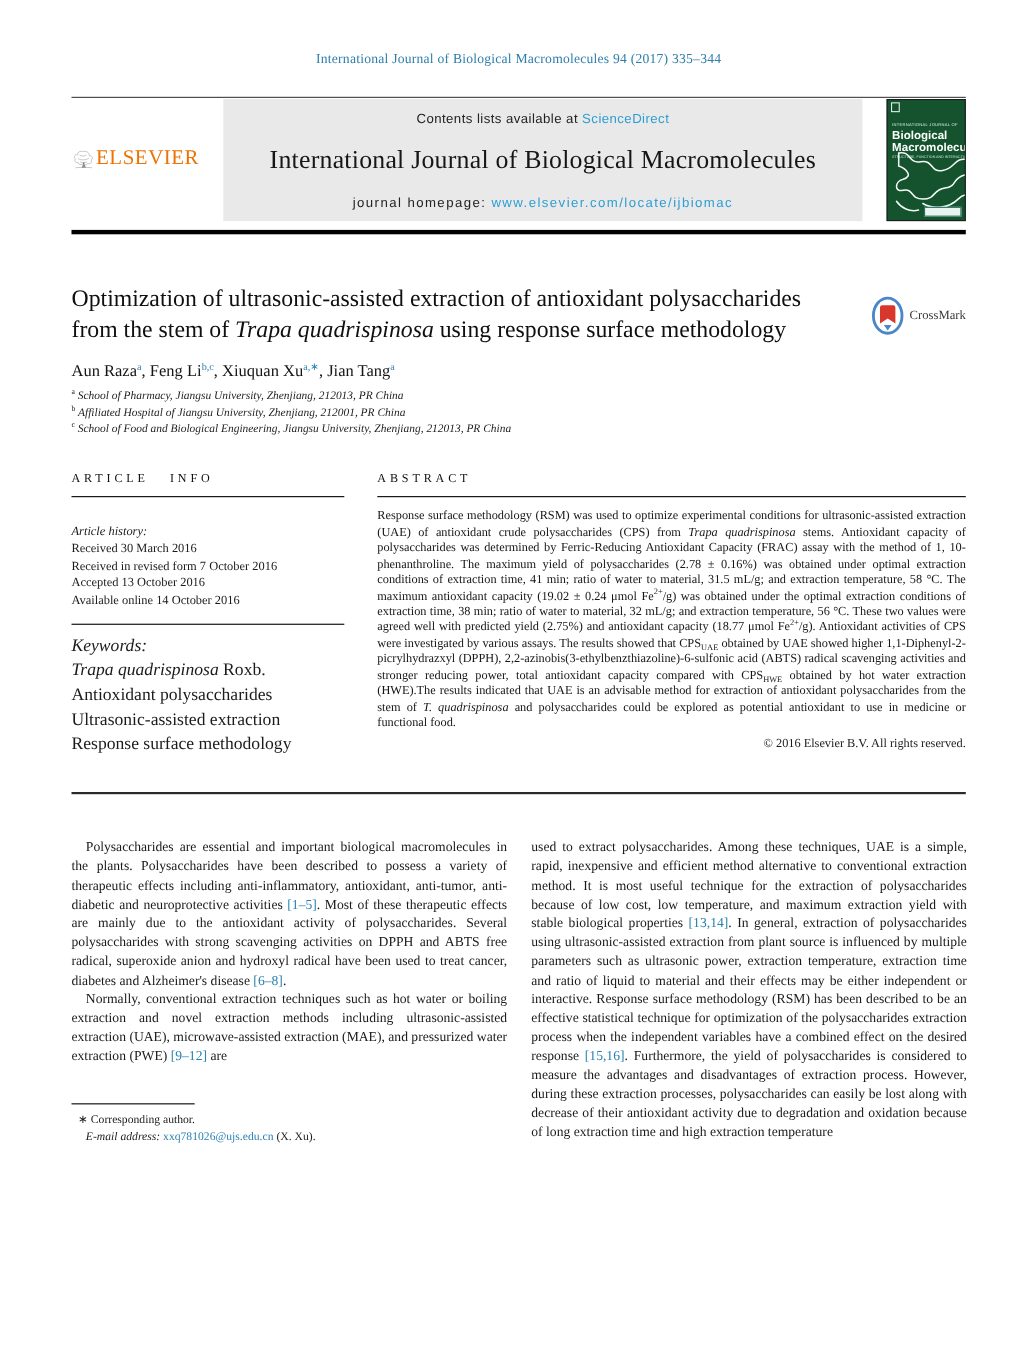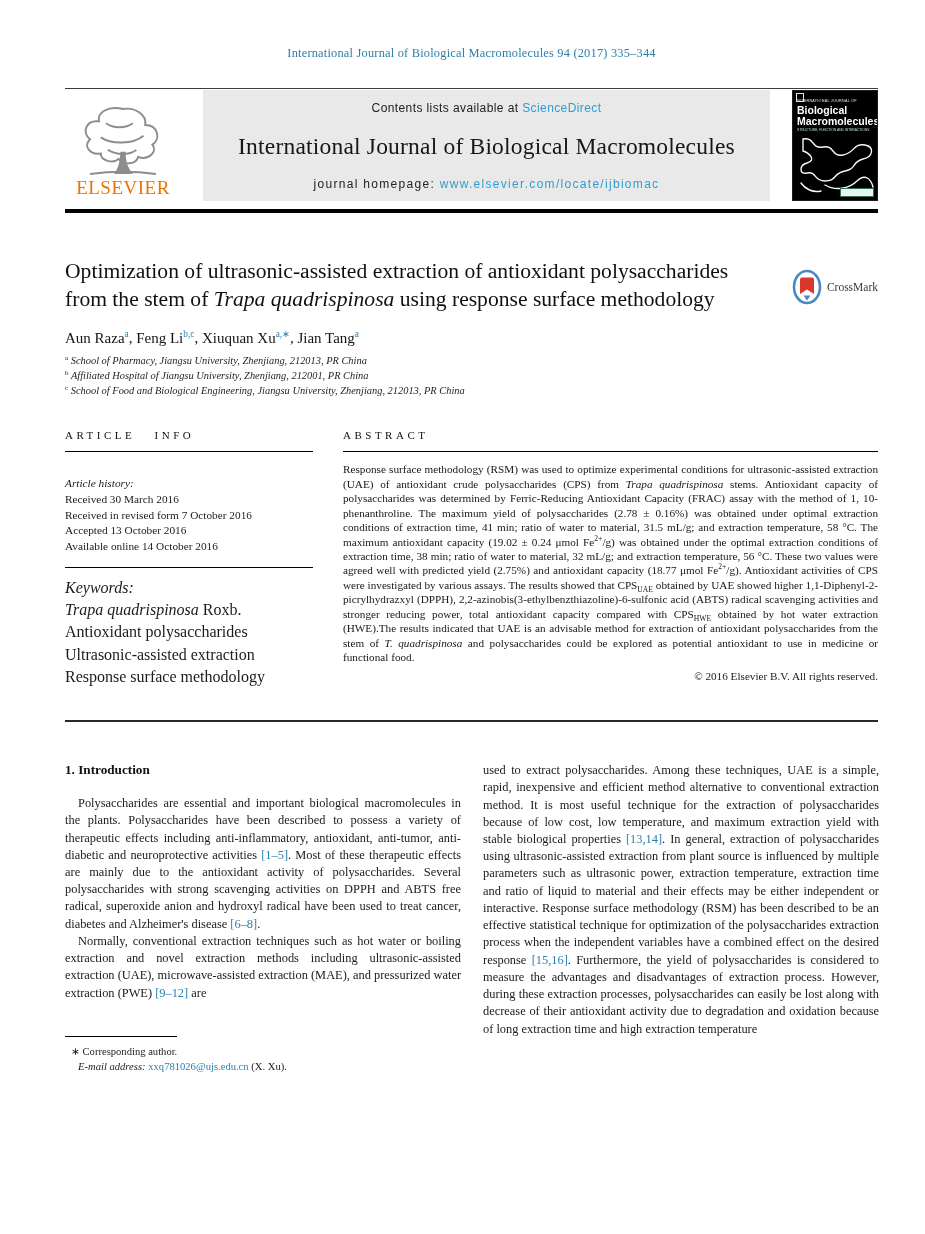--- a/index.html
+++ b/index.html
@@ -13,28 +13,28 @@
   .it { font-style:italic; }
   .lnk { color:#2a80ae; text-decoration:none; cursor:pointer; }
   sup, sub { line-height:0; font-size:68%; }
 
   
   .citation { text-align:center; font-size:12.4px; color:#2e7ea9; letter-spacing:.2px; }
 
   
   .rule-hair { border-top:1px solid #3c3c3c; margin-top:27px; }
   .banner-wrap { display:flex; align-items:stretch; height:111px; margin-top:1px; }
-  .elsevier { width:116px; display:flex; flex-direction:column; align-items:center; justify-content:flex-end; padding-bottom:2px; }
+  .elsevier { width:116px; display:flex; flex-direction:row; align-items:center; justify-content:flex-end; padding-bottom:2px; }
   .els-word { font-size:19px; color:#ee7203; letter-spacing:.5px; margin-top:-2px; font-family:"Liberation Serif", serif; }
   .banner { flex:1; background:#e9e9e9; margin:0 22px 0 22px; display:flex; flex-direction:column; align-items:center; justify-content:space-between; padding:11px 6px 10px; }
   .contents-line, .homepage-line { font-family:"Liberation Sans", sans-serif; font-size:12px; color:#222; letter-spacing:.4px; }
   .homepage-line { letter-spacing:1.3px; }
   .banner .blink { color:#2e9ed2; }
   .jtitle { font-size:23.5px; color:#161616; letter-spacing:.2px; }
-  .cover { width:86px; height:111px; background:#000000; border:1px solid #1d1d1d; position:relative; overflow:hidden; padding:2px 4px; font-family:"Liberation Sans", sans-serif; }
+  .cover { width:72px; height:111px; background:#14532d; border:1px solid #1d1d1d; position:relative; overflow:hidden; padding:15px 4px; font-family:"Liberation Sans", sans-serif; }
   .cov-top { color:#d8efe9; font-size:6px; transform:scale(.62); transform-origin:left top; white-space:nowrap; letter-spacing:.4px; margin-top:6px; }
   .cov-t1, .cov-t2 { color:#ffffff; font-weight:bold; font-size:10.5px; line-height:1.04; }
   .cov-sub { color:#bfe3da; font-size:6px; transform:scale(.55); transform-origin:left top; white-space:nowrap; margin-top:1px; }
   .cov-art { position:absolute; left:2px; top:44px; }
   .cov-badge { position:absolute; right:3px; bottom:3px; width:34px; height:9px; background:#e9f4f0; border:.5px solid #2c6e60; }
   .cov-mark { position:absolute; left:3px; top:2px; width:8px; height:9px; border:1px solid #d8efe9; }
   .rule-thick { border-top:4px solid #000; margin-top:8px; }
 
   
   .title-row { display:flex; justify-content:space-between; margin-top:44px; }
@@ -170,21 +170,20 @@
       <div class="colhead">ABSTRACT</div>
       <p class="abs-text"><span>Response surface methodology (RSM) was used to optimize experimental conditions for ultrasonic-assisted extraction (UAE) of antioxidant crude polysaccharides (CPS) from </span><span class="it">Trapa quadrispinosa</span><span> stems. Antioxidant capacity of polysaccharides was determined by Ferric-Reducing Antioxidant Capacity (FRAC) assay with the method of 1, 10-phenanthroline. The maximum yield of polysaccharides (2.78 ± 0.16%) was obtained under optimal extraction conditions of extraction time, 41 min; ratio of water to material, 31.5 mL/g; and extraction temperature, 58 °C. The maximum antioxidant capacity (19.02 ± 0.24 μmol Fe</span><sup>2+</sup><span>/g) was obtained under the optimal extraction conditions of extraction time, 38 min; ratio of water to material, 32 mL/g; and extraction temperature, 56 °C. These two values were agreed well with predicted yield (2.75%) and antioxidant capacity (18.77 μmol Fe</span><sup>2+</sup><span>/g). Antioxidant activities of CPS were investigated by various assays. The results showed that CPS</span><sub>UAE</sub><span> obtained by UAE showed higher 1,1-Diphenyl-2-picrylhydrazxyl (DPPH), 2,2-azinobis(3-ethylbenzthiazoline)-6-sulfonic acid (ABTS) radical scavenging activities and stronger reducing power, total antioxidant capacity compared with CPS</span><sub>HWE</sub><span> obtained by hot water extraction (HWE).The results indicated that UAE is an advisable method for extraction of antioxidant polysaccharides from the stem of </span><span class="it">T. quadrispinosa</span><span> and polysaccharides could be explored as potential antioxidant to use in medicine or functional food.</span></p>
       <div class="abs-copy">© 2016 Elsevier B.V. All rights reserved.</div>
     </div>
   </div>
 
   <div class="rule-mid"></div>
 
   <div class="body-cols">
     <div class="bcol">
-      <h2>1. Introduction</h2>
       <p class="bpar indent"><span>Polysaccharides are essential and important biological macromolecules in the plants. Polysaccharides have been described to possess a variety of therapeutic effects including anti-inflammatory, antioxidant, anti-tumor, anti-diabetic and neuroprotective activities </span><span class="lnk">[1–5]</span><span>. Most of these therapeutic effects are mainly due to the antioxidant activity of polysaccharides. Several polysaccharides with strong scavenging activities on DPPH and ABTS free radical, superoxide anion and hydroxyl radical have been used to treat cancer, diabetes and Alzheimer's disease </span><span class="lnk">[6–8]</span><span>.</span></p>
       <p class="bpar indent"><span>Normally, conventional extraction techniques such as hot water or boiling extraction and novel extraction methods including ultrasonic-assisted extraction (UAE), microwave-assisted extraction (MAE), and pressurized water extraction (PWE) </span><span class="lnk">[9–12]</span><span> are</span></p>
 
       <div class="footnote">
         <div class="fn-rule"></div>
         <div class="fn-line">∗ Corresponding author.</div>
         <div class="fn-line fn-email">
           <span class="it">E-mail address: </span><a class="lnk">xxq781026@ujs.edu.cn</a><span> (X. Xu).</span>
         </div>
       </div>

